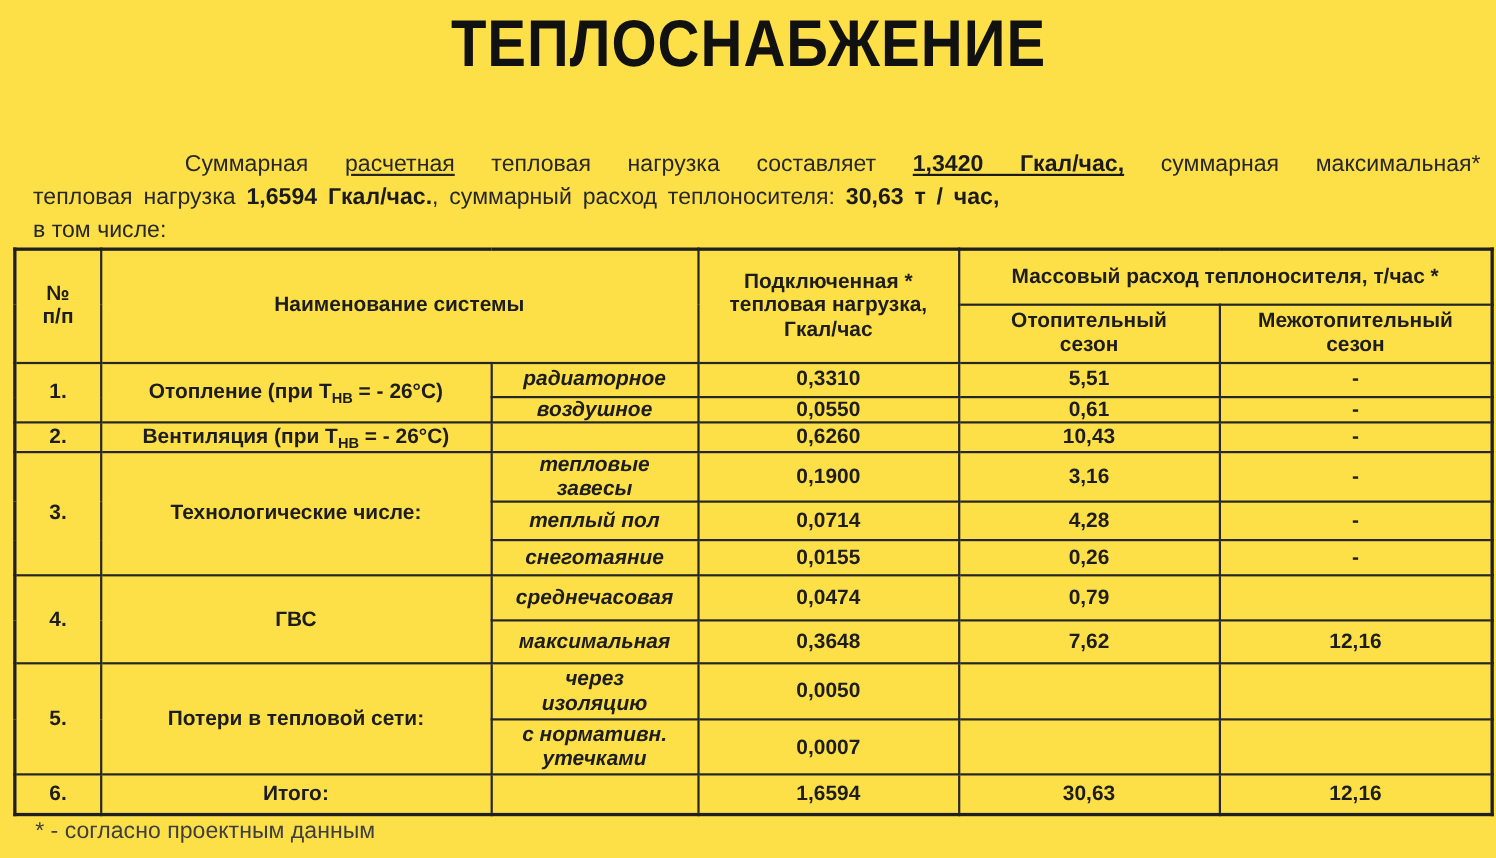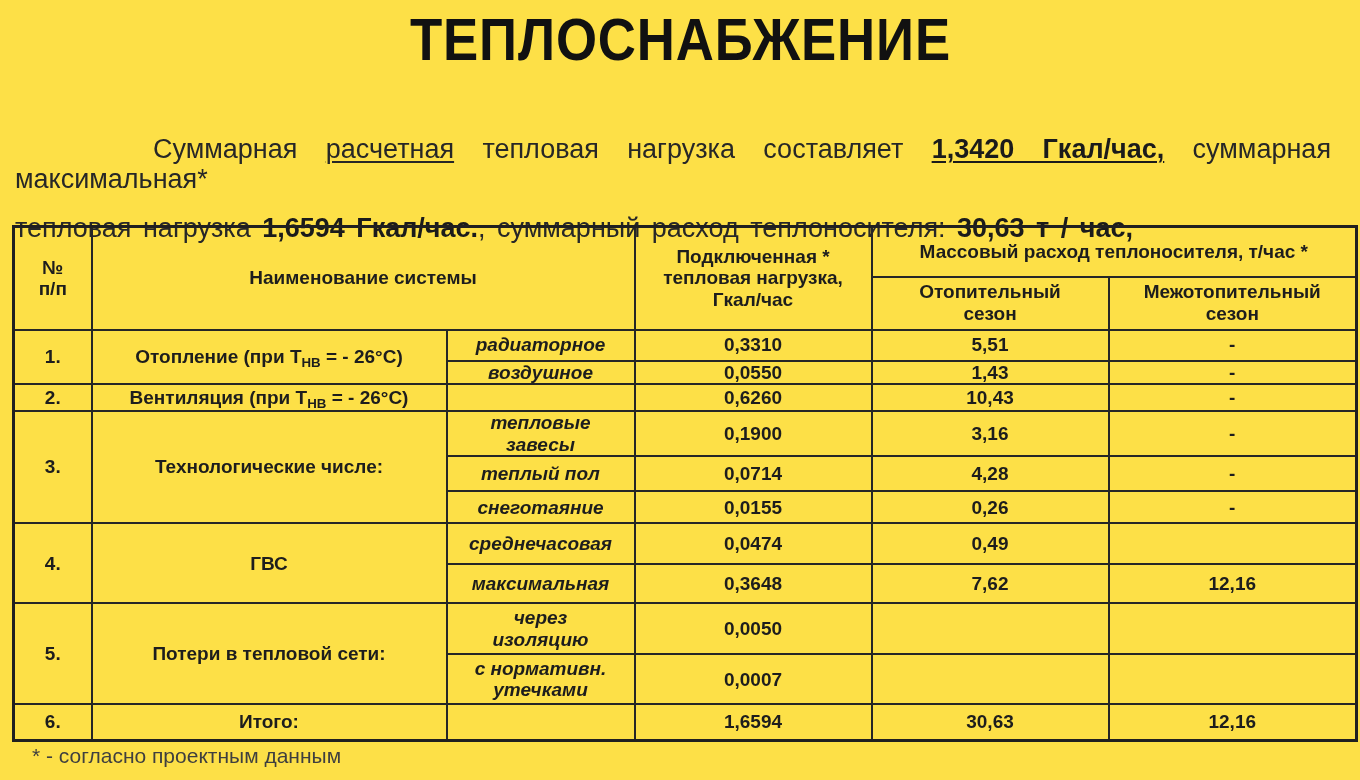--- a/index.html
+++ b/index.html
@@ -11,26 +11,26 @@
   
   .title {
     position:absolute; top:8px; left:0; width:100%;
     text-align:center; font-weight:bold; font-size:60px; line-height:64px;
     color:#111;
   }
   .title .stretch { display:inline-block; transform:scaleX(0.88); transform-origin:center; letter-spacing:1px; }
 
   
   .intro {
-    position:absolute; left:15px; top:134px; width:1316px;
-    font-size:27px; line-height:30px; color:#272727;
+    position:absolute; left:30px; top:134px; width:1316px;
+    font-size:21px; line-height:30px; color:#272727;
   }
   .iline { white-space:normal; }
   .l1 { text-indent:138px; text-align:justify; text-align-last:justify; }
-  .l2 { word-spacing:4px;margin-top:19px; }
+  .l2 { word-spacing:4px; }
   .u { text-decoration:underline; text-underline-offset:3px; text-decoration-thickness:2px; }
   .b { font-weight:bold; color:#1b1b1b; }
 
   
   table.grid {
     position:absolute; left:12px; top:225px; width:1343px;
     border-collapse:collapse; table-layout:fixed;
     border:3px solid #202020;
   }
   .grid th, .grid td {
@@ -56,20 +56,21 @@
 
 <div class="page">
 
   <div class="title">
     <span class="stretch">ТЕПЛОСНАБЖЕНИЕ</span>
   </div>
 
   <div class="intro">
     <div class="iline l1"><span>Суммарная </span><span class="u">расчетная</span><span> тепловая нагрузка составляет </span><span class="b u">1,3420 Гкал/час,</span><span> суммарная максимальная*</span></div>
     <div class="iline l2"><span>тепловая нагрузка </span><span class="b">1,6594 Гкал/час.</span><span>, суммарный расход теплоносителя: </span><span class="b">30,63 т / час,</span></div>
+    <div class="iline">в том числе:</div>
   </div>
 
   <table class="grid">
     <colgroup>
       <col style="width:78px">
         <col style="width:355px">
         <col style="width:188px">
       <col style="width:237px">
         <col style="width:237px">
         <col style="width:248px">
@@ -96,21 +97,21 @@
       <td rowspan="2">1.</td>
       <td rowspan="2"><span>Отопление  (при Т</span><sub class="t">НВ</sub><span> = - 26°С)</span></td>
       <td class="sub">радиаторное</td>
       <td>0,3310</td>
       <td>5,51</td>
       <td>-</td>
     </tr>
     <tr style="height:22px">
       <td class="sub">воздушное</td>
       <td>0,0550</td>
-      <td>1,43</td>
+      <td>0,61</td>
       <td>-</td>
     </tr>
 
     <tr style="height:27px">
       <td>2.</td>
       <td><span>Вентиляция  (при Т</span><sub class="t">НВ</sub><span> = - 26°С)</span></td>
       <td></td>
       <td>0,6260</td>
       <td>10,43</td>
       <td>-</td>
@@ -136,21 +137,21 @@
       <td>0,0155</td>
       <td>0,26</td>
       <td>-</td>
     </tr>
 
     <tr style="height:41px">
       <td rowspan="2">4.</td>
       <td rowspan="2">ГВС</td>
       <td class="sub">среднечасовая</td>
       <td>0,0474</td>
-      <td>0,49</td>
+      <td>0,79</td>
       <td></td>
     </tr>
     <tr style="height:39px">
       <td class="sub">максимальная</td>
       <td>0,3648</td>
       <td>7,62</td>
       <td>12,16</td>
     </tr>
 
     <tr style="height:51px">

